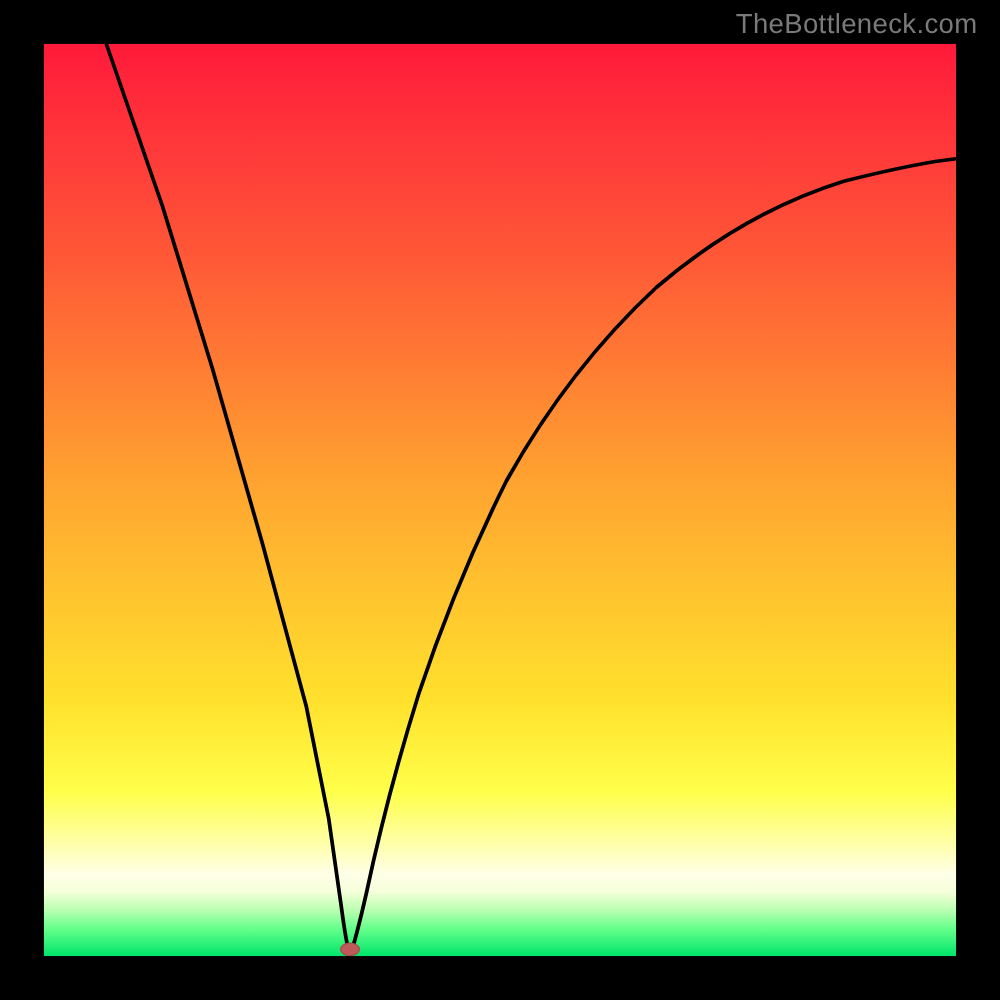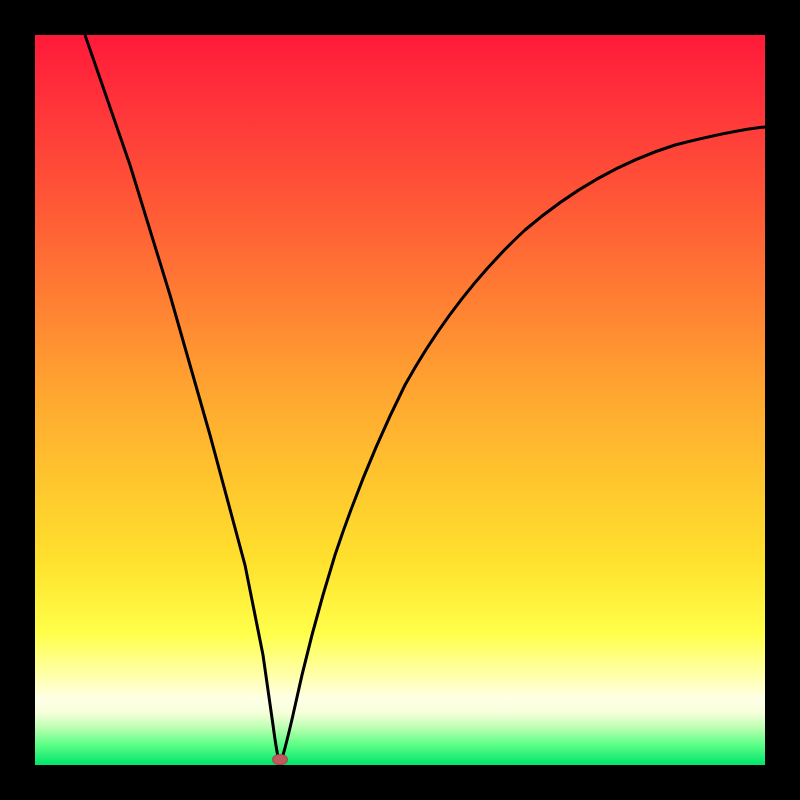--- a/index.html
+++ b/index.html
@@ -109,13 +109,14 @@
                Q 275 600 300 520
                Q 330 430 370 350
                Q 420 260 490 195
                Q 560 135 640 110
                Q 700 95 730 92" fill="none" stroke="#000" stroke-width="3"></path>
     </svg>
 
     <div class="marker" style="left:237px; top:719px;"></div>
   </div>
 
+  <div class="watermark">TheBottleneck.com</div>
 </div>
 
 </body></html>

